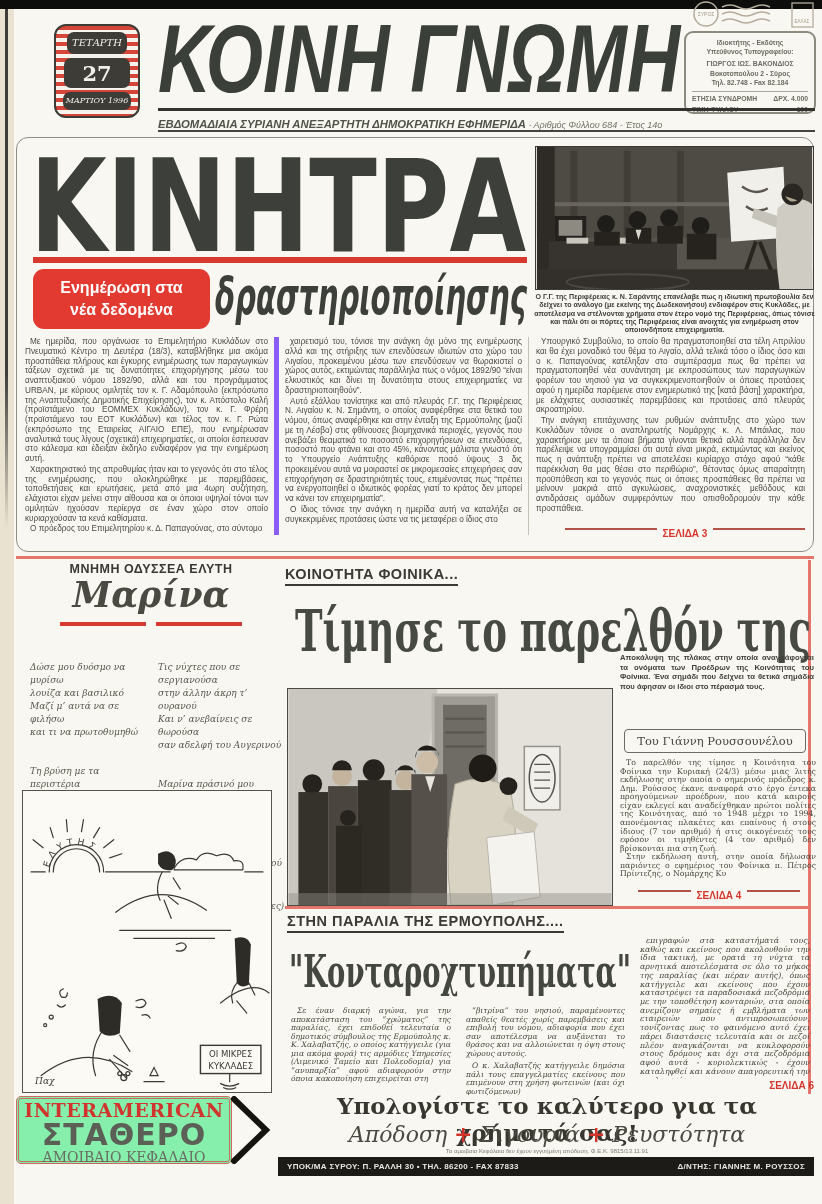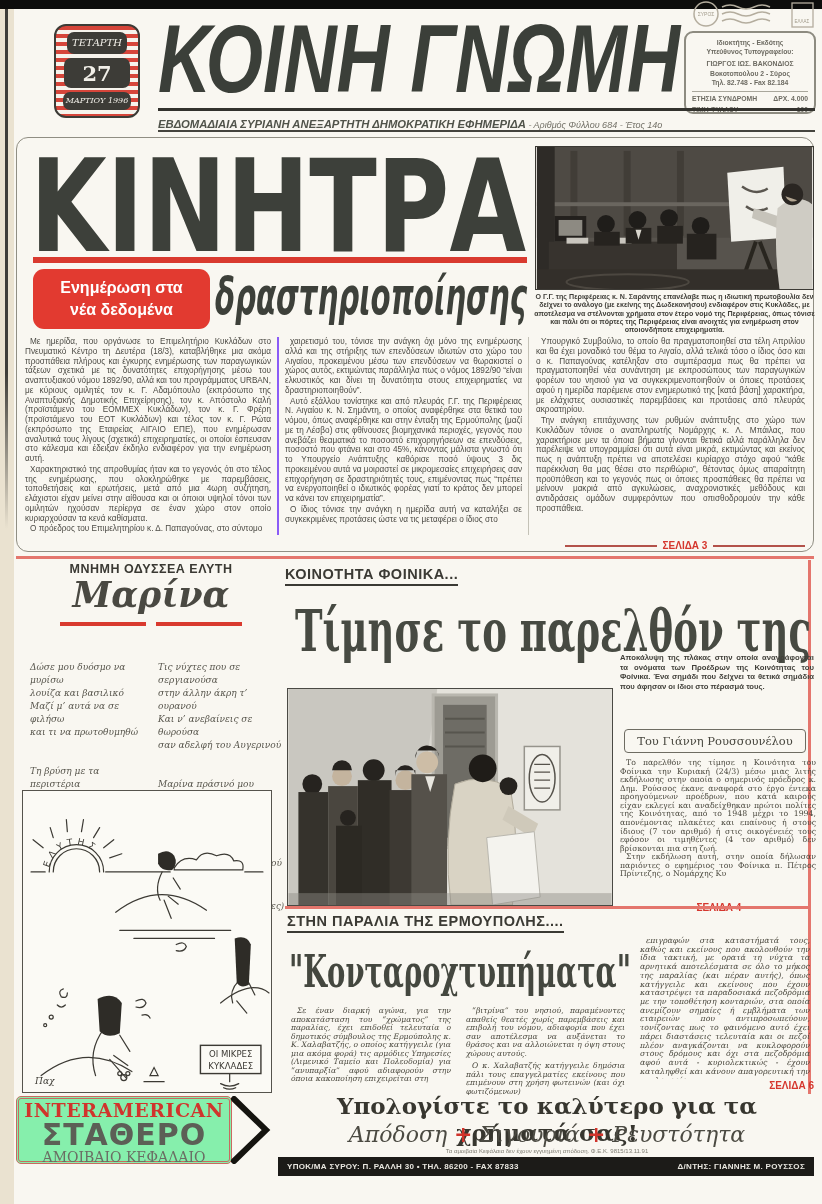--- a/index.html
+++ b/index.html
@@ -45,24 +45,24 @@
   #badge{left:33px;top:269px;width:177px;height:60px;background:#e23a30;border-radius:11px;
          color:#fff;font-weight:bold;font-size:16px;line-height:1.35;text-align:center;
          display:flex;align-items:center;justify-content:center;white-space:pre-line;}
   #drast-svg{left:213px;top:262px;}
   #photo1{left:535px;top:146px;width:279px;height:144px;border:1px solid #3c3a35;}
   #photo1-cap{left:533px;top:293px;width:283px;height:42px;font-size:7.1px;font-weight:bold;
               color:#403f39;line-height:1.18;text-align:center;overflow:hidden;}
   #main-cols{left:25px;top:337px;width:780px;height:198px;display:flex;overflow:hidden;}
   .mcol{font-size:8.2px;line-height:1.19;text-align:justify;color:#4c4b45;overflow:hidden;}
   .mcol p{margin:0 0 1px;text-indent:5px;}
-  #mcol1{width:254px;padding-right:6px;border-right:2px solid #8b5cf6;}
+  #mcol1{width:254px;padding-right:6px;border-right:5px solid #8b5cf6;}
   #mcol2{width:250px;padding:0 6px;border-right:1px solid #c4c2b7;}
   #mcol3{width:276px;padding-left:7px;}
-  .pageref{display:flex;align-items:center;gap:6px;font-weight:bold;font-size:10px;color:#d5372e;margin-top:12px;}
+  .pageref{display:flex;gap:6px;font-weight:bold;font-size:10px;color:#d5372e;}
   .prline{flex:1;height:2px;background:#b3524a;}
   #pageref3{left:565px;top:528px;width:240px;}
 
   #red-sep1{left:16px;top:556px;width:798px;height:3px;background:#e4766d;}
   #red-vert{left:808px;top:560px;width:3px;height:534px;background:#e4766d;}
 
   
   #poem-kicker{left:25px;top:562px;width:252px;text-align:center;font-weight:bold;font-size:12.5px;
                letter-spacing:.5px;color:#3a3933;}
   #poem-title-wrap{left:25px;top:576px;width:252px;text-align:center;}

